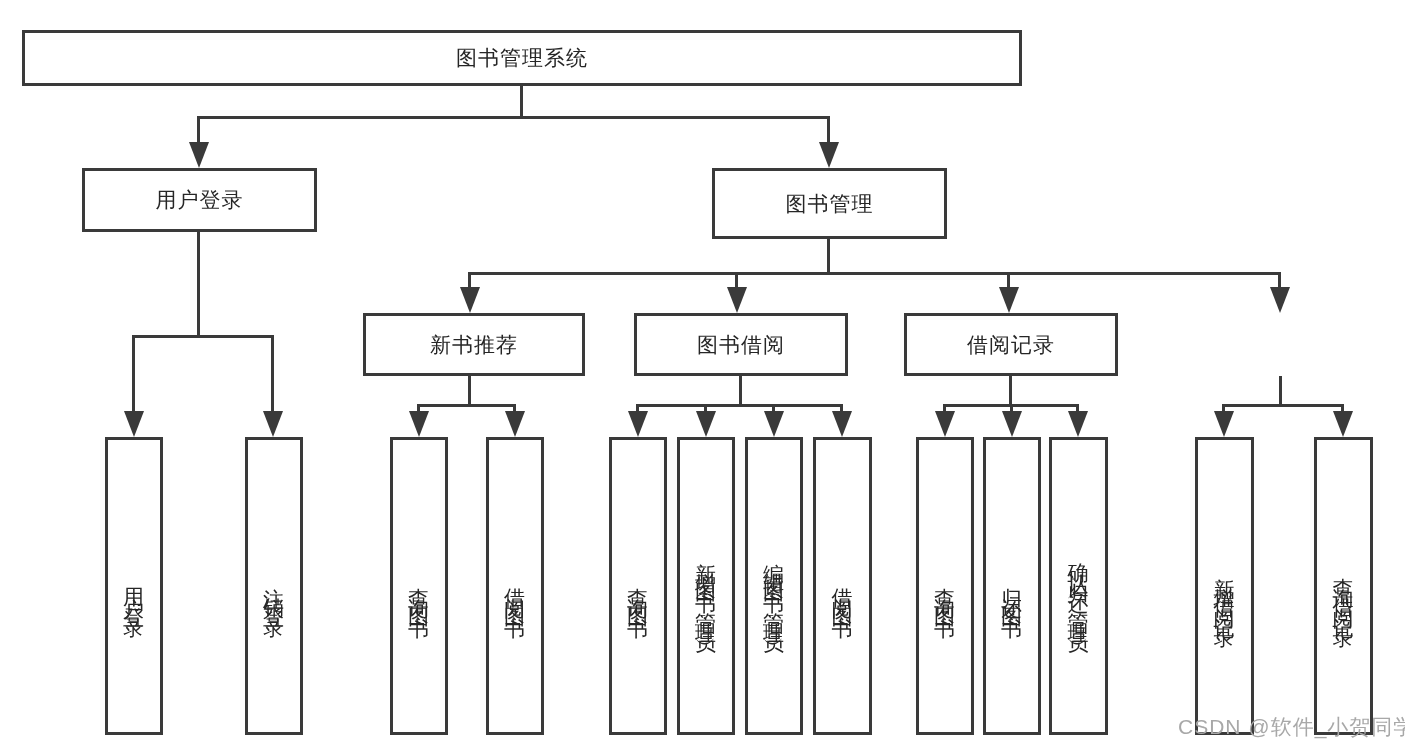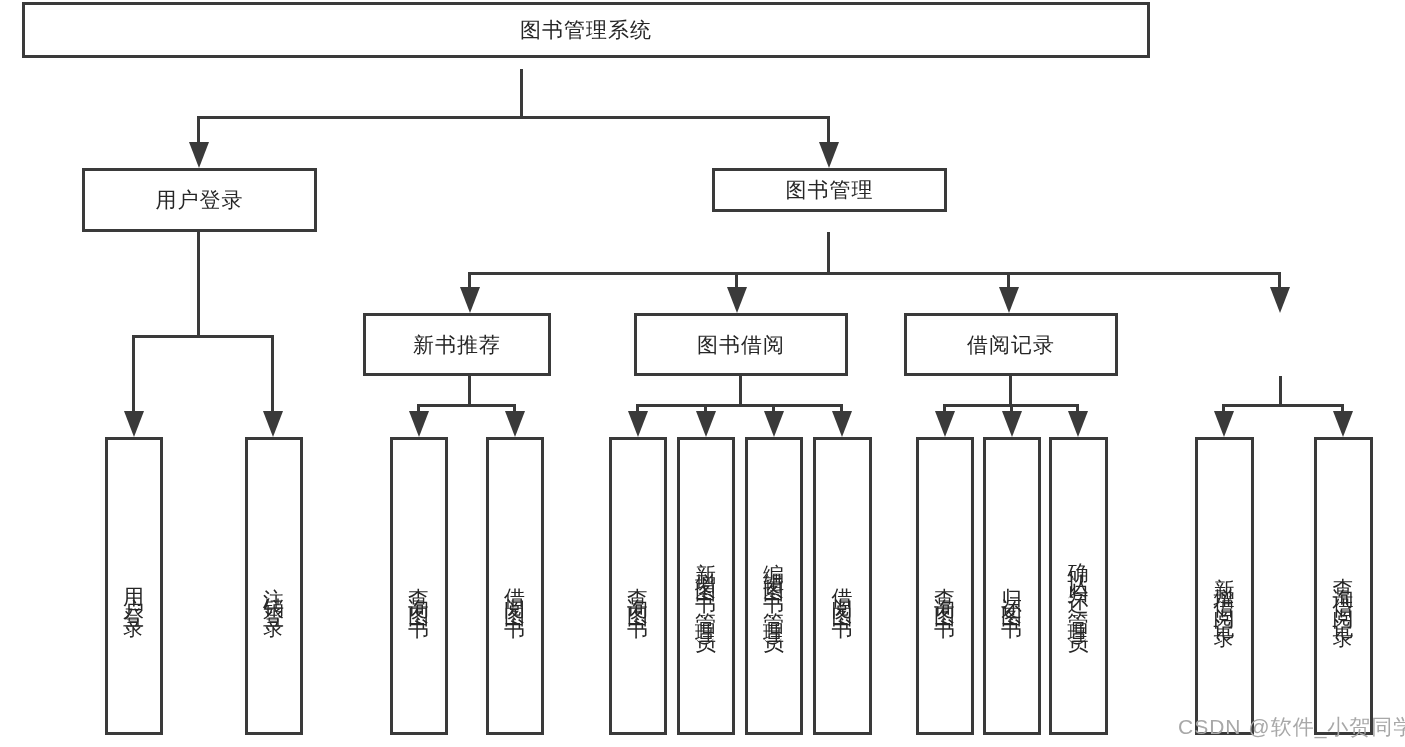--- a/index.html
+++ b/index.html
@@ -118,32 +118,32 @@
   <div class="arrow" style="left:628px;top:411px"></div>
   <div class="arrow" style="left:696px;top:411px"></div>
   <div class="arrow" style="left:764px;top:411px"></div>
   <div class="arrow" style="left:832px;top:411px"></div>
   <div class="arrow" style="left:935px;top:411px"></div>
   <div class="arrow" style="left:1002px;top:411px"></div>
   <div class="arrow" style="left:1068px;top:411px"></div>
   <div class="arrow" style="left:1214px;top:411px"></div>
   <div class="arrow" style="left:1333px;top:411px"></div>
 
-  <div class="node" style="left:22px;top:2px;width:1128px;height:56px">
+  <div class="node" style="left:22px;top:30px;width:1000px;height:56px">
     <span>图书管理系统</span>
   </div>
 
   <div class="node" style="left:82px;top:168px;width:235px;height:64px">
     <span>用户登录</span>
   </div>
-  <div class="node" style="left:712px;top:168px;width:235px;height:44px">
+  <div class="node" style="left:712px;top:168px;width:235px;height:71px">
     <span>图书管理</span>
   </div>
 
-  <div class="node" style="left:363px;top:313px;width:188px;height:63px">
+  <div class="node" style="left:363px;top:313px;width:222px;height:63px">
     <span>新书推荐</span>
   </div>
   <div class="node" style="left:634px;top:313px;width:214px;height:63px">
     <span>图书借阅</span>
   </div>
   <div class="node" style="left:904px;top:313px;width:214px;height:63px">
     <span>借阅记录</span>
   </div>
 
   <div class="node leaf" style="left:105px;top:437px;width:58px;height:298px">

